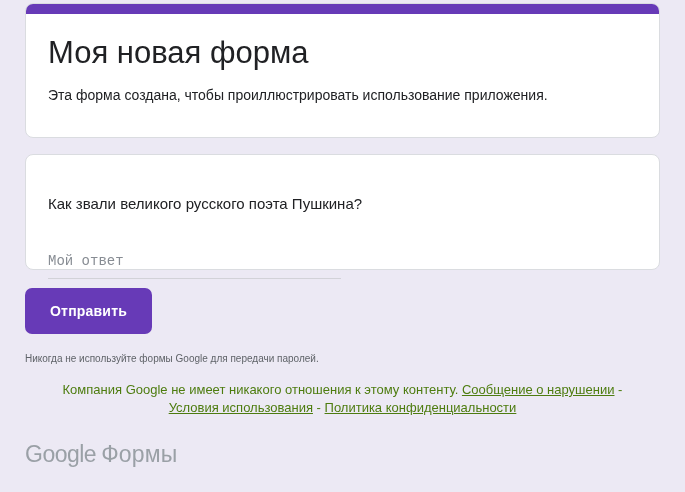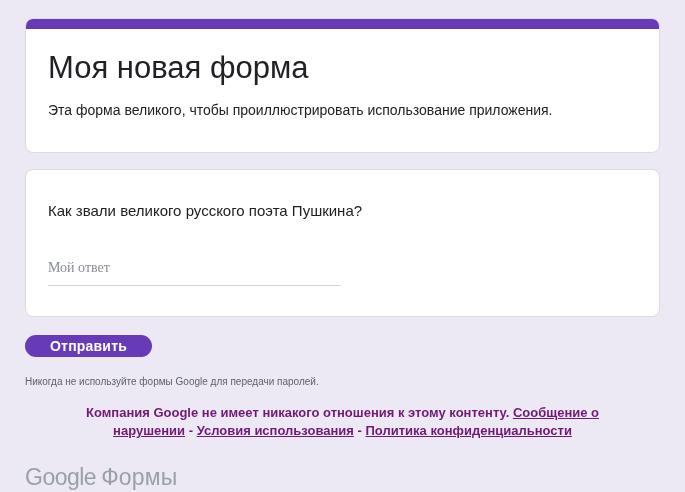--- a/index.html
+++ b/index.html
@@ -10,21 +10,21 @@
   body {
     width: 685px;
     height: 492px;
     background: #ece9f4;
     font-family: "Liberation Sans", "DejaVu Sans", sans-serif;
     color: #202124;
     overflow: hidden;
   }
   .container {
     width: 635px;
-    margin: 15px auto;
+    margin: 0 auto;
     padding-top: 3px;
   }
   .card {
     background: #ffffff;
     border: 1px solid #dadce0;
     border-radius: 8px;
   }
   .header-card {
     overflow: hidden;
   }
@@ -43,73 +43,72 @@
     color: #202124;
   }
   .form-description {
     font-size: 14px;
     line-height: 18px;
     margin: 0;
     color: #202124;
   }
   .question-card {
     margin-top: 16px;
-    height: 148px;
-    padding: 32px 22px 0 22px;
+    height: 116px;
+    padding: 40px 22px 0 22px;
   }
   .question-label {
     font-size: 15px;
     line-height: 18px;
     color: #202124;
     margin: 0 0 38px 0;
   }
   .answer-input {
     display: block;
     width: 293px;
     border: none;
     border-bottom: 1px solid #d2d2d8;
     background: transparent;
-    font-family: Liberation Serif, serif;
+    font-family: Liberation Mono, monospace;
     font-size: 14px;
     color: #202124;
     padding: 2px 0 9px 0;
     outline: none;
   }
   .answer-input::placeholder {
     color: #878c93;
     opacity: 1;
   }
   .submit-btn {
     margin-top: 18px;
-    height: 22px;
+    height: 46px;
     padding: 0 25px;
     background: #673ab7;
     color: #ffffff;
     border: none;
-    border-radius: 12px;
+    border-radius: 7px;
     font-family: "Liberation Sans", "DejaVu Sans", sans-serif;
     font-size: 14px;
     font-weight: 600;
     letter-spacing: 0.2px;
     cursor: pointer;
   }
   .password-warning {
     margin-top: 17px;
     font-size: 10px;
     line-height: 15px;
     color: #5f6368;
   }
   .footer-legal {
     margin: 15px auto 0;
     max-width: 562px;
     text-align: center;
     font-size: 13px;
     line-height: 18px;
-    color: #701a75;
-    font-weight: bold;
+    color: #4d7c0f;
   }
   .footer-link {
     color: inherit;
     text-decoration: underline;
     cursor: pointer;
   }
   .logo {
     margin-top: 23px;
     text-align: left;
     font-size: 23px;
@@ -127,21 +126,21 @@
 </style>
 </head>
 <body>
 
 <div class="container">
 
   <div class="card header-card">
     <div class="accent-bar"></div>
     <div class="header-body">
       <h1 class="form-title">Моя новая форма</h1>
-      <p class="form-description">Эта форма великого, чтобы проиллюстрировать использование приложения.</p>
+      <p class="form-description">Эта форма создана, чтобы проиллюстрировать использование приложения.</p>
     </div>
   </div>
 
   <div class="card question-card">
     <div class="question-label">Как звали великого русского поэта Пушкина?</div>
     <input type="text" class="answer-input" placeholder="Мой ответ" style="">
   </div>
 
   <button class="submit-btn">Отправить</button>
 

